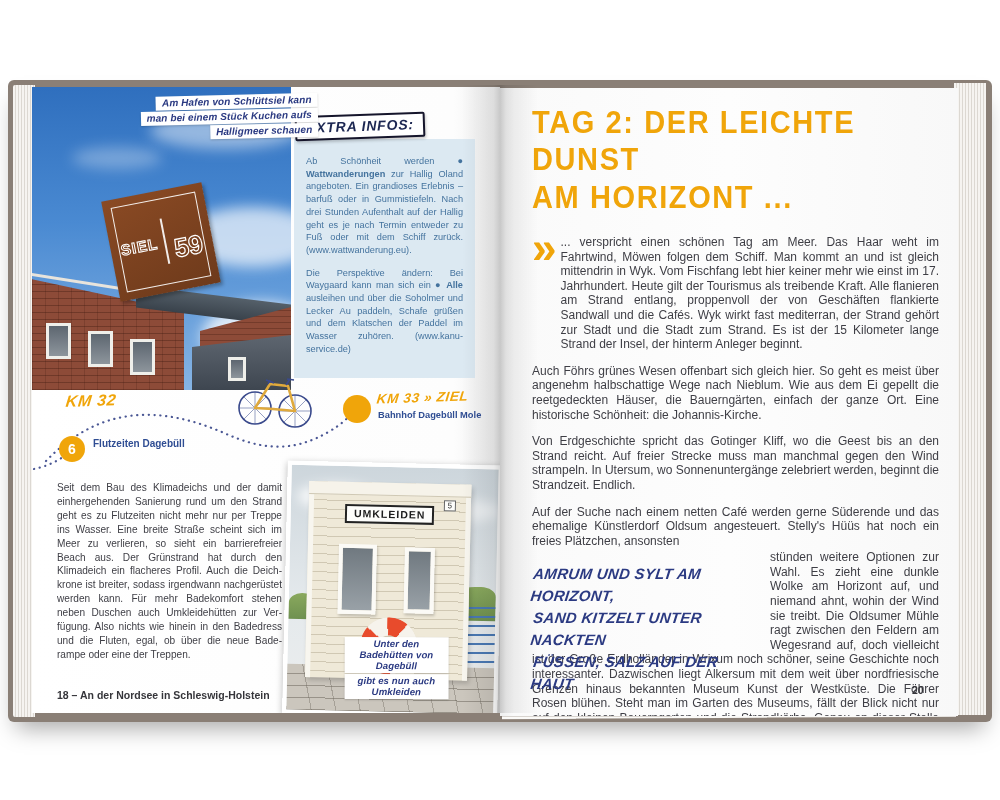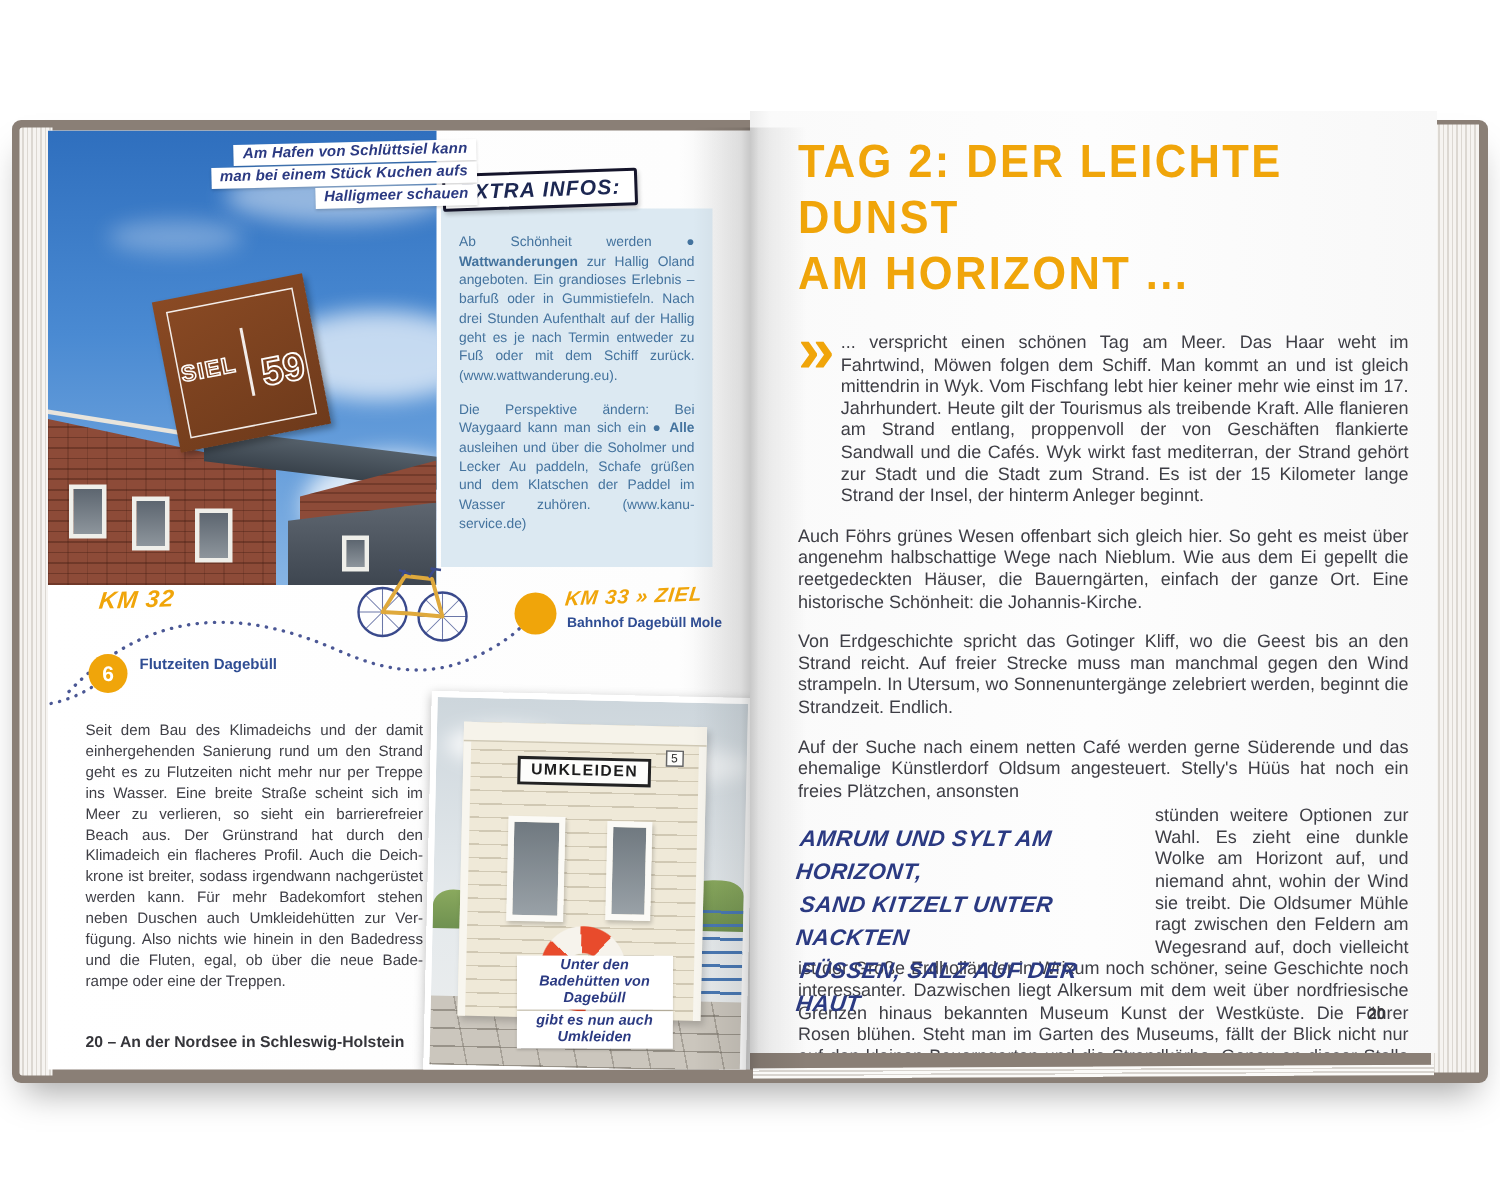--- a/index.html
+++ b/index.html
@@ -14,21 +14,21 @@
   
   .cover{position:absolute;left:8px;top:80px;width:984px;height:642px;background:var(--cover);
          border-radius:6px;box-shadow:0 14px 22px -8px rgba(0,0,0,.35);}
   .stack{position:absolute;background:repeating-linear-gradient(90deg,#f6f4f1 0 2px,#dcd8d2 2px 3px);}
   .stack-left{left:13px;top:85px;width:22px;height:632px;border-radius:2px 0 0 2px;}
   .stack-right{left:954px;top:83px;width:32px;height:632px;}
   .stack-bottom{position:absolute;left:502px;top:711px;width:454px;height:7px;
                 background:repeating-linear-gradient(180deg,#fbfaf8 0 1.5px,#d8d4cf 1.5px 2.6px);transform:rotate(-.3deg);}
   .page{position:absolute;top:87px;height:626px;overflow:hidden;}
   .page-left{left:32px;width:468px;background:linear-gradient(90deg,#ffffff 0%,#fdfdfd 90%,#efefef 99%);}
-  .page-right{left:500px;top:74px;width:458px;height:628px;
+  .page-right{left:500px;top:88px;width:458px;height:628px;
               background:linear-gradient(90deg,#eeeeee 0%,#fafafa 3%,#fdfdfd 50%,#f8f8f8 100%);}
   .spine-shadow{position:absolute;left:462px;top:85px;width:76px;height:628px;pointer-events:none;z-index:9;
     background:linear-gradient(90deg,rgba(0,0,0,0) 0%,rgba(0,0,0,.08) 42%,rgba(0,0,0,.16) 50%,rgba(0,0,0,.08) 58%,rgba(0,0,0,0) 100%);}
 
   
   .photo1{position:absolute;left:0;top:0;width:259px;height:303px;overflow:hidden;
           background:linear-gradient(180deg,#2f6fbe 0%,#4a8ad2 45%,#86b4e4 100%);}
   .cloud{position:absolute;background:rgba(255,255,255,.85);border-radius:50%;filter:blur(7px);}
   .c1{left:118px;top:26px;width:150px;height:36px;opacity:.55;}
   .c2{left:150px;top:120px;width:140px;height:60px;opacity:.8;}
@@ -213,21 +213,21 @@
 
     <div class="km-label km32">KM 32</div>
     <div class="dot-circle circle33"></div>
     <div class="km-label km33">KM 33 » ZIEL</div>
     <div class="km33-sub">Bahnhof Dagebüll Mole</div>
 
     <div class="dot-circle circle6">6</div>
     <div class="stop-kicker">Flutzeiten Dagebüll</div>
 
     <div class="body-left">Seit dem Bau des Klimadeichs und der damit einhergehenden Sanierung rund um den Strand geht es zu Flutzeiten nicht mehr nur per Treppe ins Wasser. Eine breite Straße scheint sich im Meer zu verlieren, so sieht ein barrierefreier Beach aus. Der Grünstrand hat durch den Klimadeich ein flacheres Profil. Auch die Deich­krone ist breiter, sodass irgendwann nachgerüs­tet werden kann. Für mehr Badekomfort stehen neben Duschen auch Umkleidehütten zur Ver­fügung. Also nichts wie hinein in den Badedress und die Fluten, egal, ob über die neue Bade­rampe oder eine der Treppen.</div>
-    <div class="footer-left">20 – An der Nordsee in Schleswig-Holstein</div>
+    <div class="footer-left">18 – An der Nordsee in Schleswig-Holstein</div>
 
     <div class="photo2">
       <div class="p2cloud p2c1"></div>
       <div class="p2cloud p2c2"></div>
       <div class="dyke dyke-l"></div>
       <div class="dyke dyke-r"></div>
       <div class="rail"></div>
       <div class="pave"></div>
       <div class="hut">
         <div class="hut-fascia"></div>

